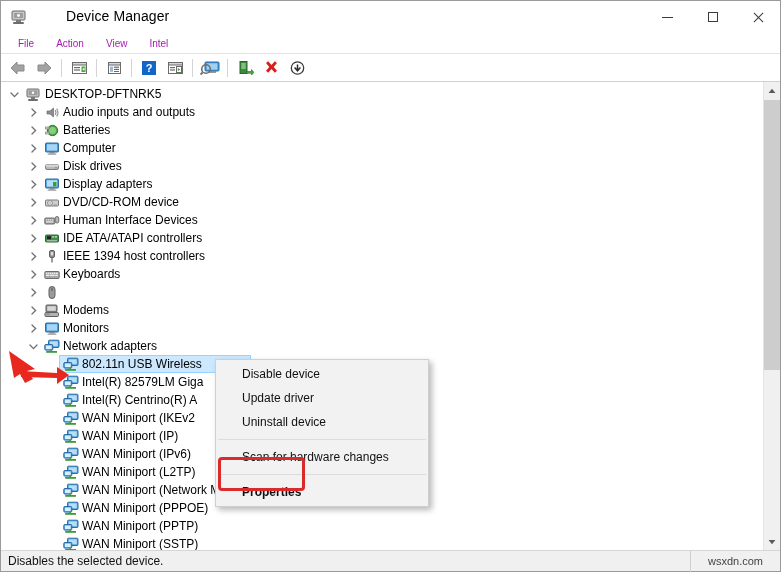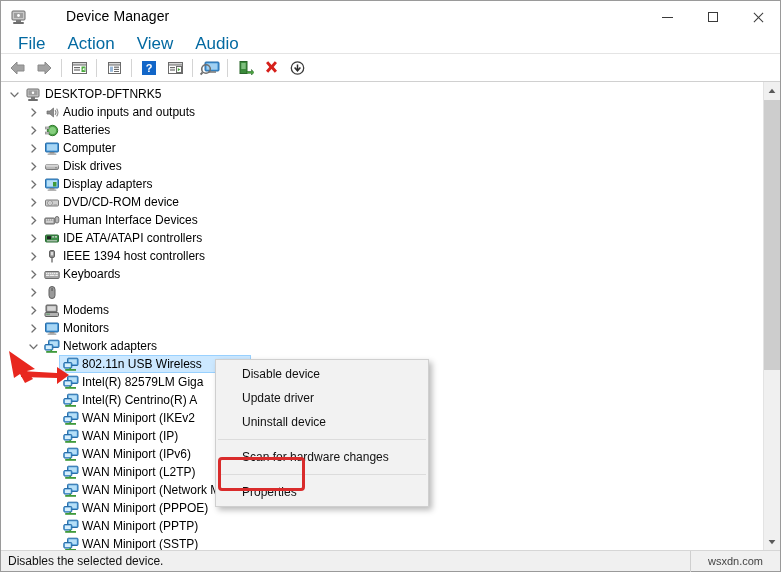--- a/index.html
+++ b/index.html
@@ -42,21 +42,21 @@
   .glyph-close:before{transform:rotate(45deg);}
   .glyph-close:after{transform:rotate(-45deg);}
 
   
   .menubar{
     position:absolute;left:0;top:32px;width:100%;height:21px;
     background:#fff;border-bottom:1px solid #e4e4e4;box-sizing:border-box;
     display:flex;align-items:center;padding-left:6px;
   }
   .menuitem{
-    padding:2px 11px;font-size:17px;color:#0369a1;cursor:default;line-height:15px;
+    padding:2px 11px;font-size:10px;color:#a21caf;cursor:default;line-height:15px;
   }
 
   
   .toolbar{
     position:absolute;left:0;top:53px;width:100%;height:28px;
     background:#fff;border-bottom:1px solid #d0d0d0;box-sizing:border-box;
     display:flex;align-items:center;padding-left:4px;
   }
   .tbtn{
     width:26px;height:24px;display:flex;align-items:center;justify-content:center;
@@ -141,21 +141,21 @@
   .ctxmenu{
     position:absolute;left:214px;top:358px;width:214px;
     background:#f2f2f2;border:1px solid #cfcfcf;box-sizing:border-box;
     box-shadow:3px 3px 6px rgba(0,0,0,.28);
     padding:2px 0;z-index:40;
   }
   .ctxitem{
     height:24px;line-height:24px;padding-left:26px;
     font-size:12px;color:#111;white-space:nowrap;
   }
-  .ctxitem.bold{font-weight:normal;}
+  .ctxitem.bold{font-weight:bold;}
   .ctxsep{height:1px;background:#dcdcdc;margin:5px 2px 5px 2px;}
 
   
   .redbox{
     position:absolute;left:217px;top:456px;width:87px;height:34px;
     border:3px solid #d92b2b;border-radius:4px;box-sizing:border-box;
     z-index:60;pointer-events:none;
   }
   
   .redarrow{
@@ -190,21 +190,21 @@
       <div class="winbtn close">
         <i class="glyph-close"></i>
       </div>
     </div>
   </div>
 
   <div class="menubar">
     <div class="menuitem">File</div>
     <div class="menuitem">Action</div>
     <div class="menuitem">View</div>
-    <div class="menuitem">Audio</div>
+    <div class="menuitem">Intel</div>
   </div>
 
   <div class="toolbar">
     <div class="tbtn">
       <svg width="18" height="16" viewBox="0 0 18 16">
         <path d="M8 2 L2 8 L8 14 L8 11 L15 11 L15 5 L8 5 Z" fill="#a3a3a3" stroke="#8a8a8a"></path>
       </svg>
     </div>
     <div class="tbtn">
       <svg width="18" height="16" viewBox="0 0 18 16">

